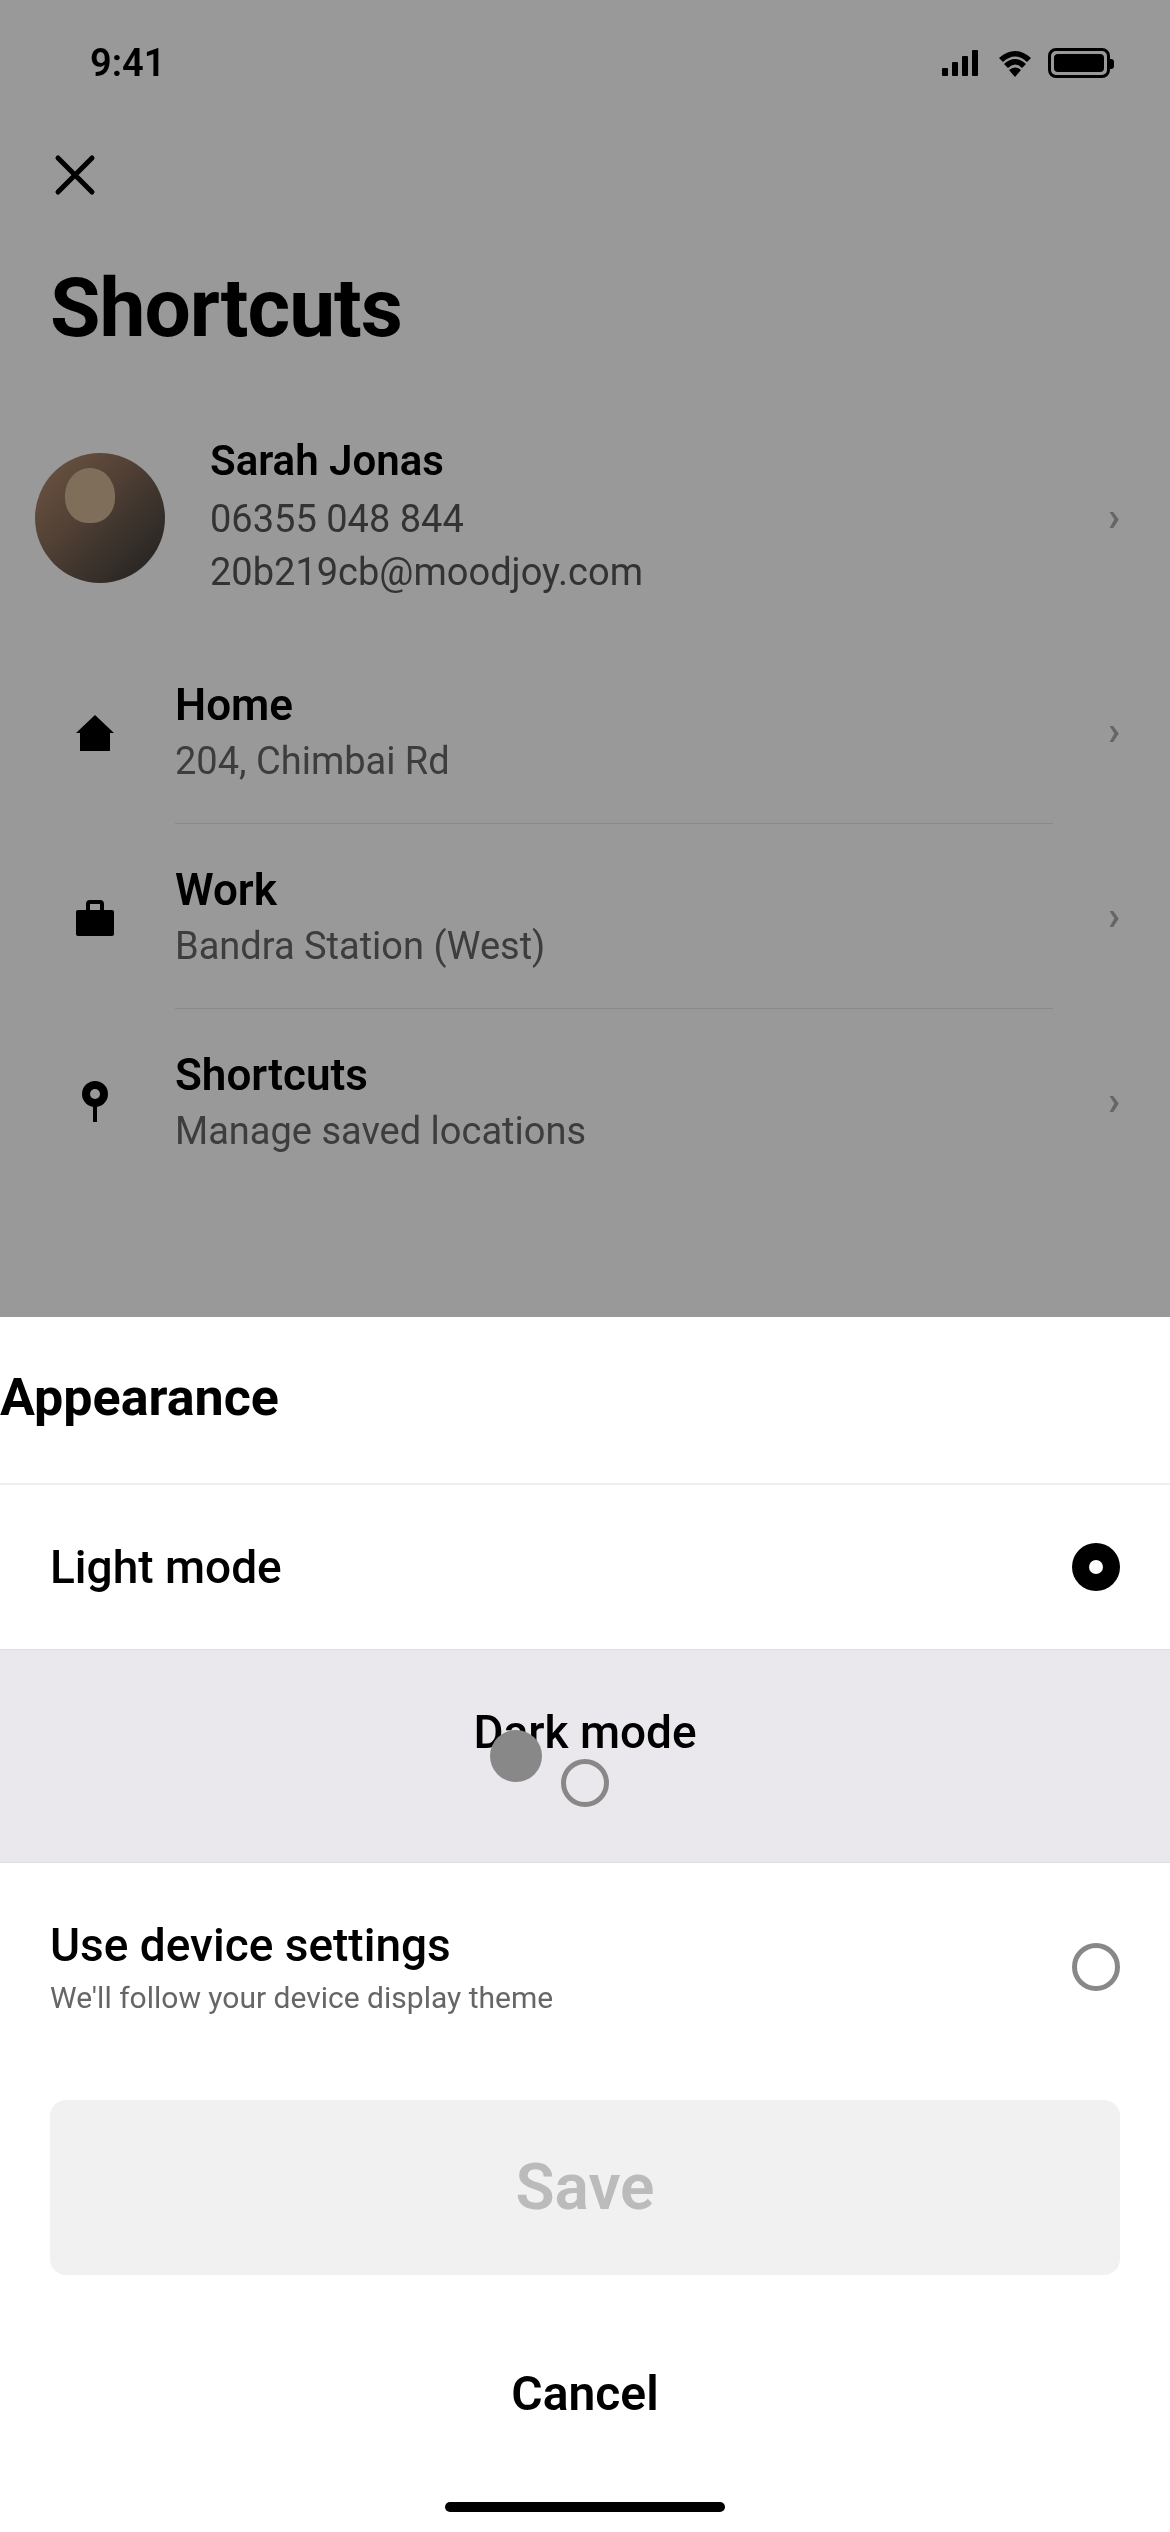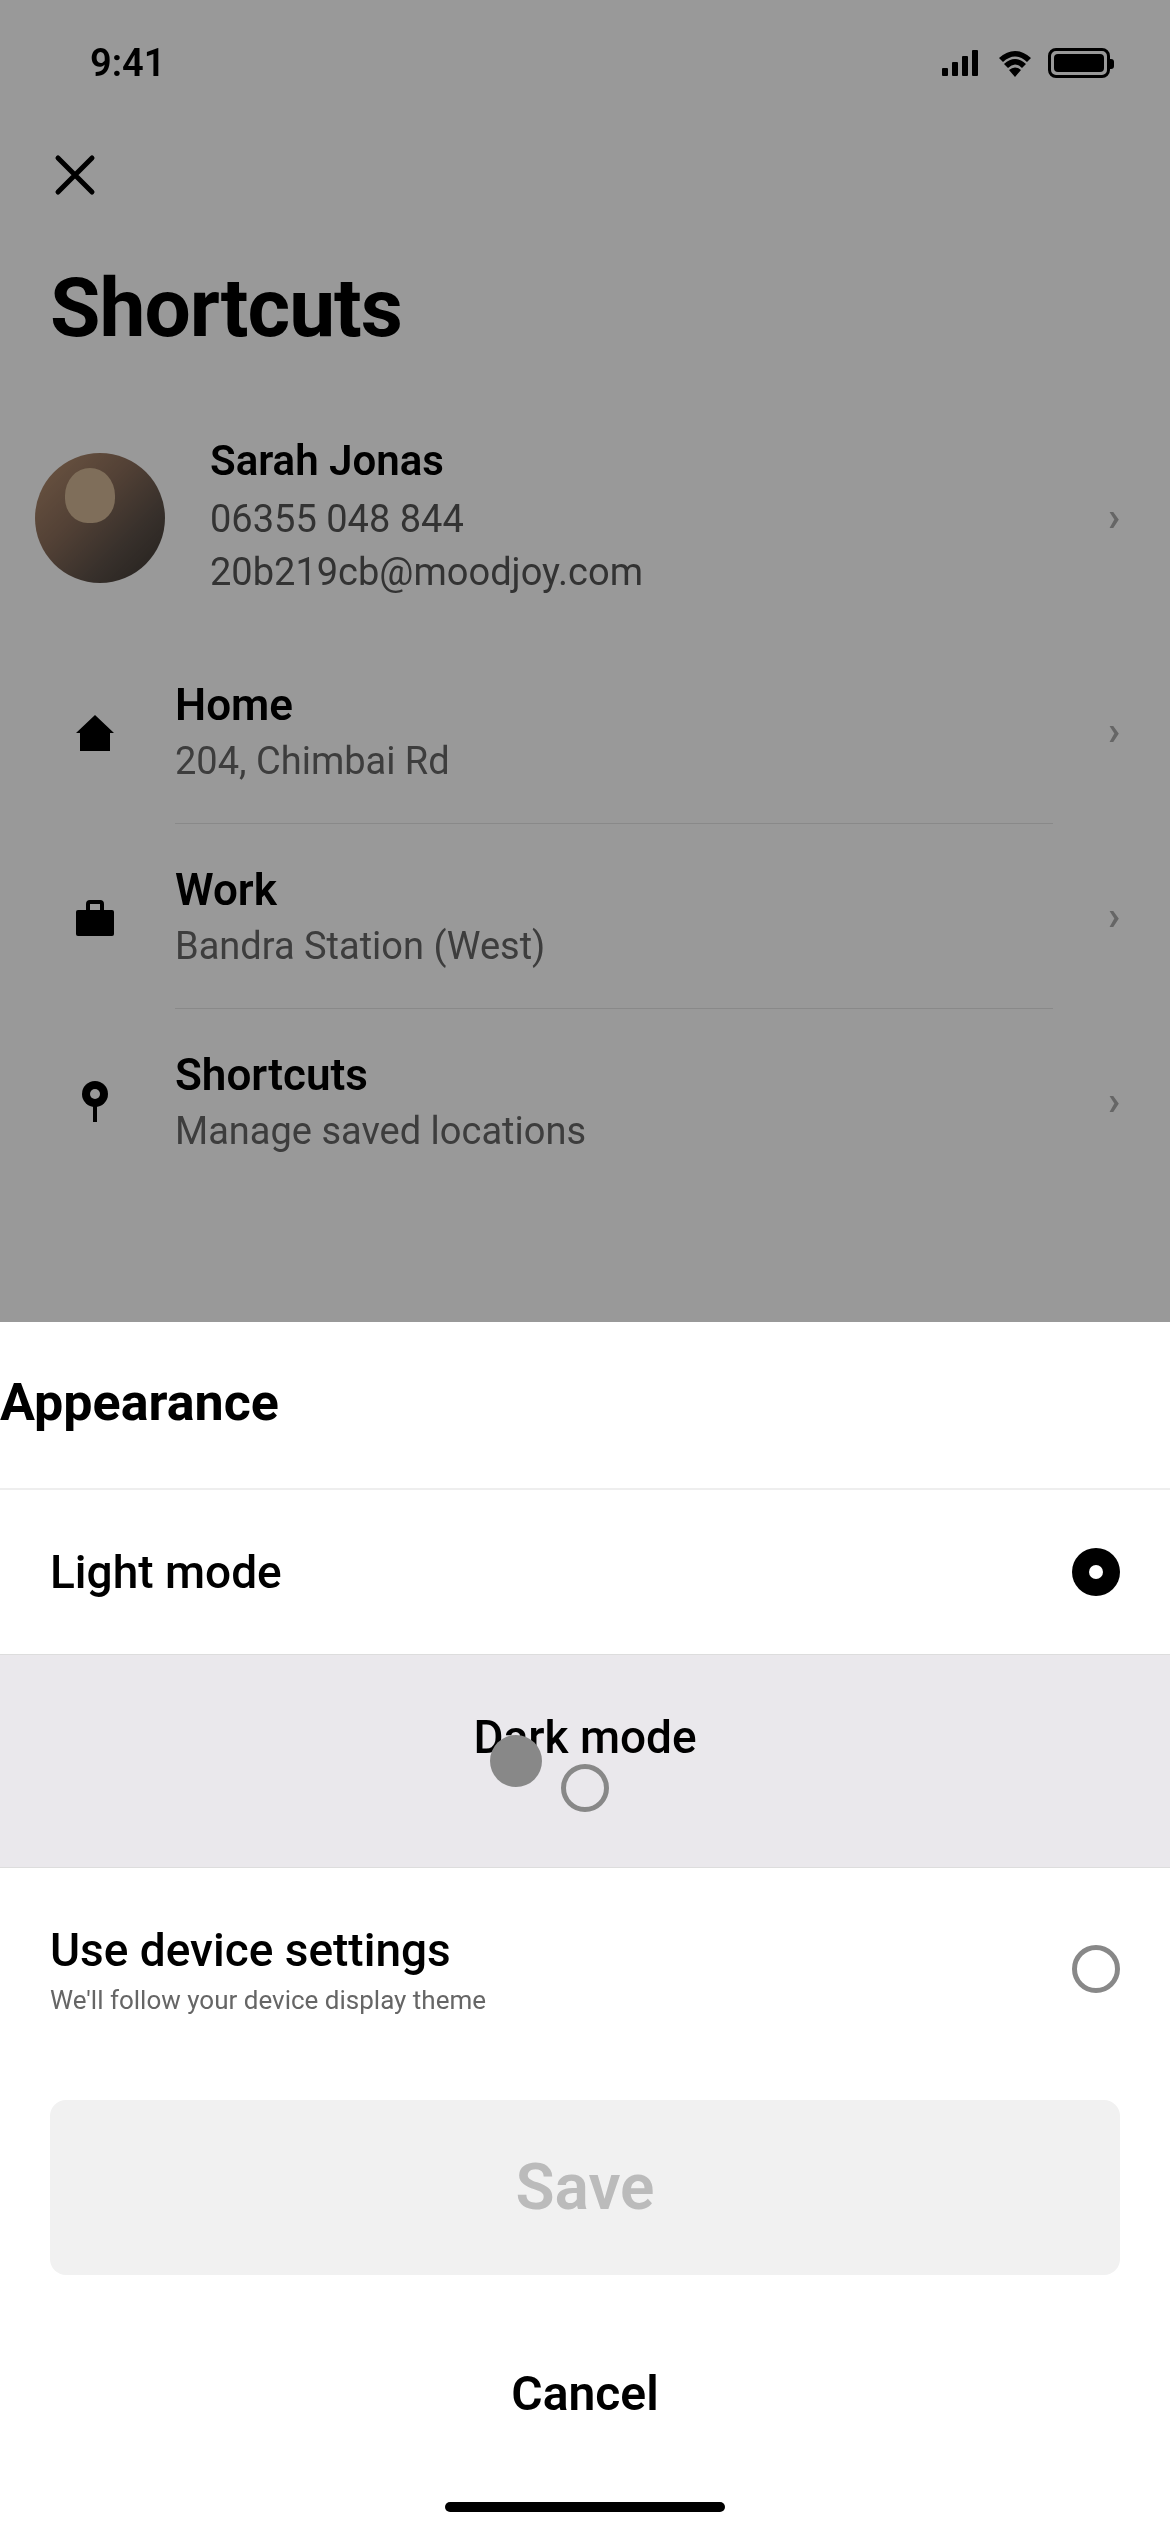--- a/index.html
+++ b/index.html
@@ -224,21 +224,21 @@
     .option-text {
       flex: 1;
     }
     
     .option-label {
       font-size: 46px;
       font-weight: 500;
     }
     
     .option-sublabel {
-      font-size: 26px;
+      font-size: 30px;
       color: #666;
       margin-top: 8px;
     }
     
     .radio {
       width: 48px;
       height: 48px;
       border-radius: 50%;
       flex-shrink: 0;
     }

